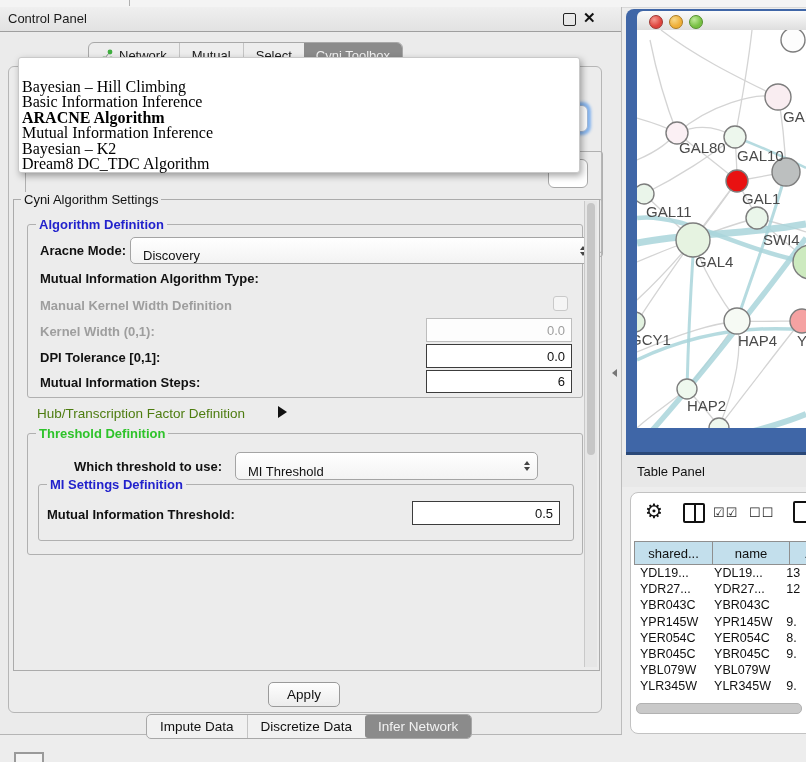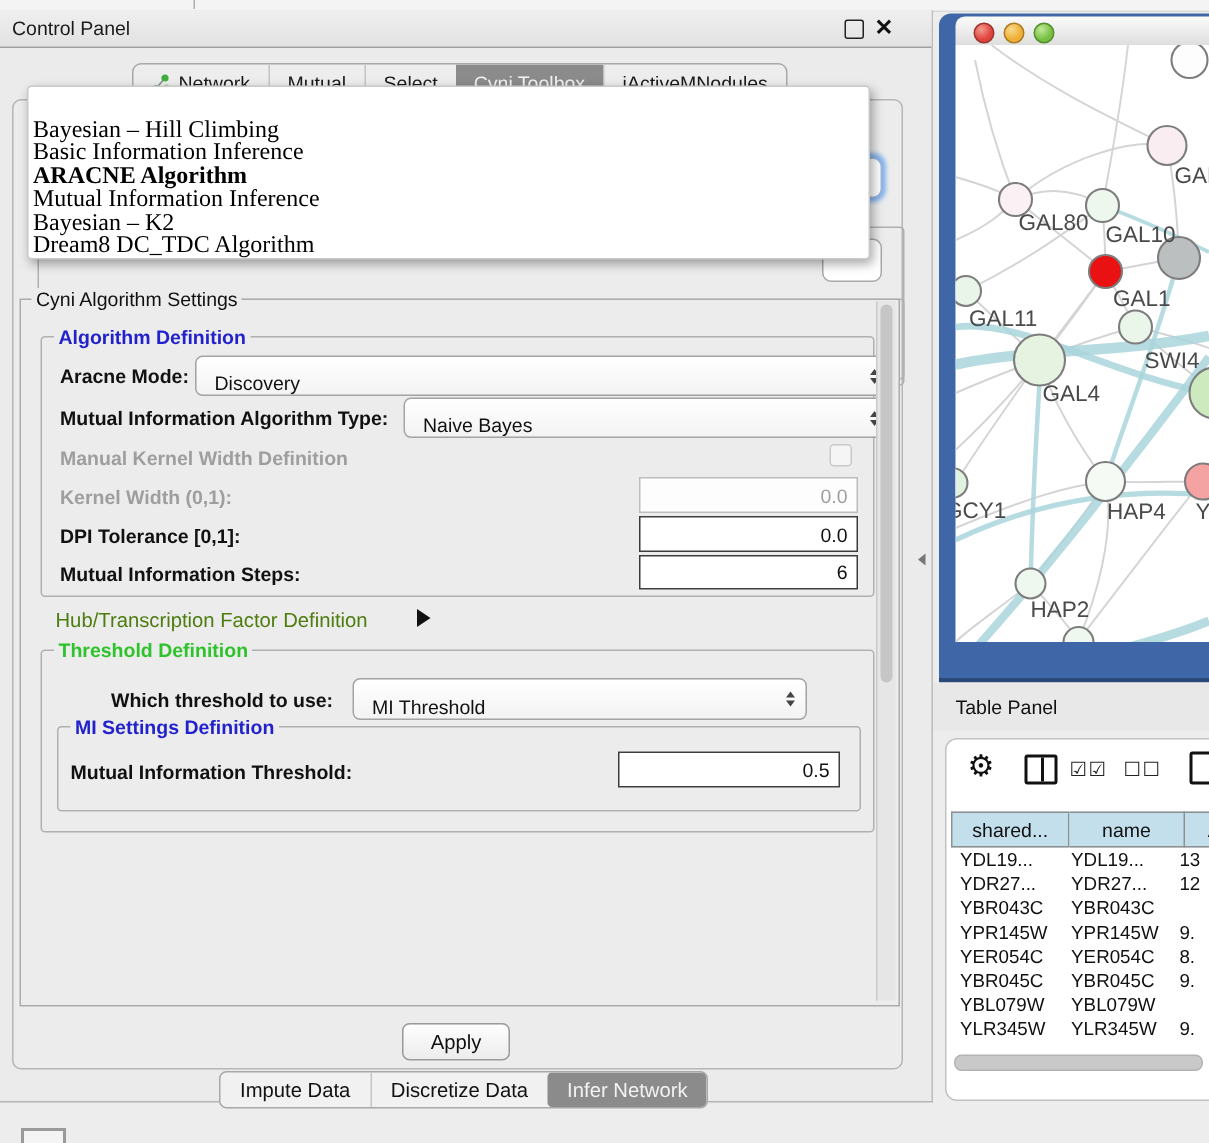--- a/index.html
+++ b/index.html
@@ -116,23 +116,20 @@
         </div>
         <div class="tab">
           <span>Mutual</span>
         </div>
         <div class="tab">
           <span>Select</span>
         </div>
         <div class="tab sel">
           <span>Cyni Toolbox</span>
         </div>
-        <div class="tab">
-          <span>jActiveMNodules</span>
-        </div>
       </div>
 
     <div class="abs outer">
       <div class="abs frag1"></div>
       <div class="abs frag2"></div>
     </div>
     <div class="abs frag1c">
       <span class="spin">
           <i class="up"></i>
           <i class="dn"></i>
@@ -147,27 +144,20 @@
         <span class="gtitle blue" style="left:8px">Algorithm Definition</span>
         <span class="abs blabel" style="left:12px;top:18px">Aracne Mode:</span>
         <div class="abs combo" style="left:102px;top:12px;width:450px;height:25px">
           <span>Discovery</span>
           <span class="spin">
               <i class="up"></i>
               <i class="dn"></i>
             </span>
         </div>
         <span class="abs blabel" style="left:12px;top:46px">Mutual Information Algorithm Type:</span>
-        <div class="abs combo" style="left:241px;top:40px;width:311px;height:25px">
-          <span>Naive Bayes</span>
-          <span class="spin">
-              <i class="up"></i>
-              <i class="dn"></i>
-            </span>
-        </div>
         <span class="abs blabel gray" style="left:12px;top:73px">Manual Kernel Width Definition</span>
         <div class="abs checkbox" style="left:525px;top:71px"></div>
         <span class="abs blabel gray" style="left:12px;top:99px">Kernel Width (0,1):</span>
         <div class="abs field f-dis" style="left:398px;top:93px;width:138px;height:22px">0.0</div>
         <span class="abs blabel" style="left:12px;top:125px">DPI Tolerance [0,1]:</span>
         <div class="abs field f-en" style="left:398px;top:119px;width:138px;height:22px">0.0</div>
         <span class="abs blabel" style="left:12px;top:150px">Mutual Information Steps:</span>
         <div class="abs field f-en" style="left:398px;top:145px;width:138px;height:21px">6</div>
       </div>
 

